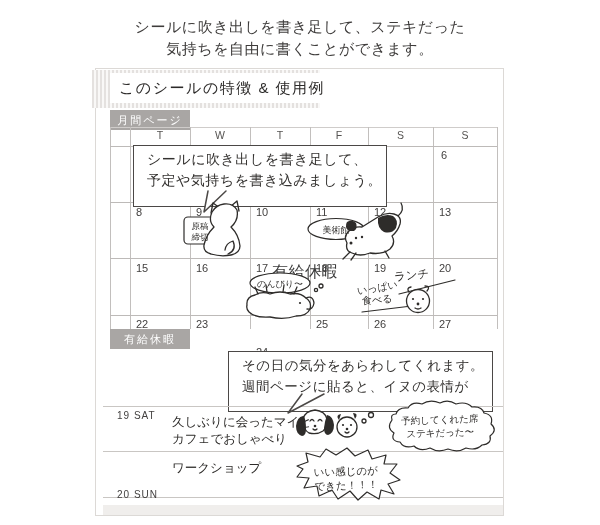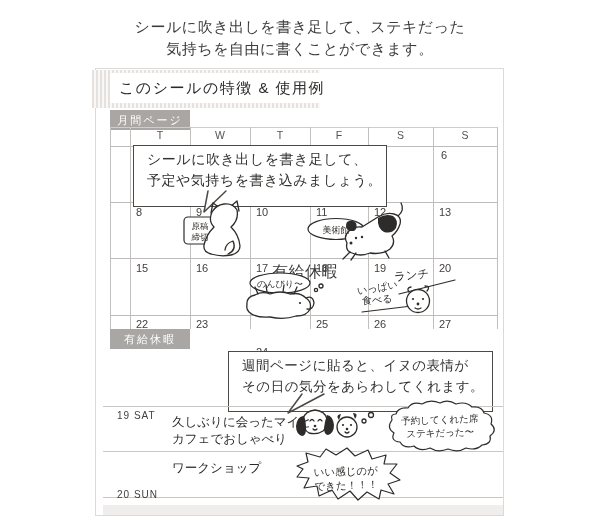--- a/index.html
+++ b/index.html
@@ -88,22 +88,22 @@
 
   <div class="abs plabel" style="left:272px;top:262px;">有給休暇</div>
 
   <div class="abs bubblebox" style="left:133px;top:145px;width:239px;height:45px;">
     <div>シールに吹き出しを書き足して、</div>
     <div>予定や気持ちを書き込みましょう。</div>
   </div>
 
   <div class="abs badge" style="left:110px;top:329px;">有給休暇</div>
   <div class="abs bubblebox" style="left:228px;top:351px;width:250px;height:44px;font-size:13.5px;">
+    <div>その日の気分をあらわしてくれます。</div>
     <div>週間ページに貼ると、イヌの表情が</div>
-    <div>その日の気分をあらわしてくれます。</div>
   </div>
 
   <div class="abs hline" style="left:103px;top:406px;width:400px;background:#c9c6c3;"></div>
   <div class="abs hline" style="left:103px;top:451px;width:400px;background:#c9c6c3;"></div>
   <div class="abs hline" style="left:103px;top:497px;width:400px;background:#c9c6c3;"></div>
   <div class="abs graystrip"></div>
 
   <div class="abs daylabel" style="left:117px;top:410px;">19 SAT</div>
   <div class="abs daylabel" style="left:117px;top:456px;margin-top:33px;">20 SUN</div>
 

